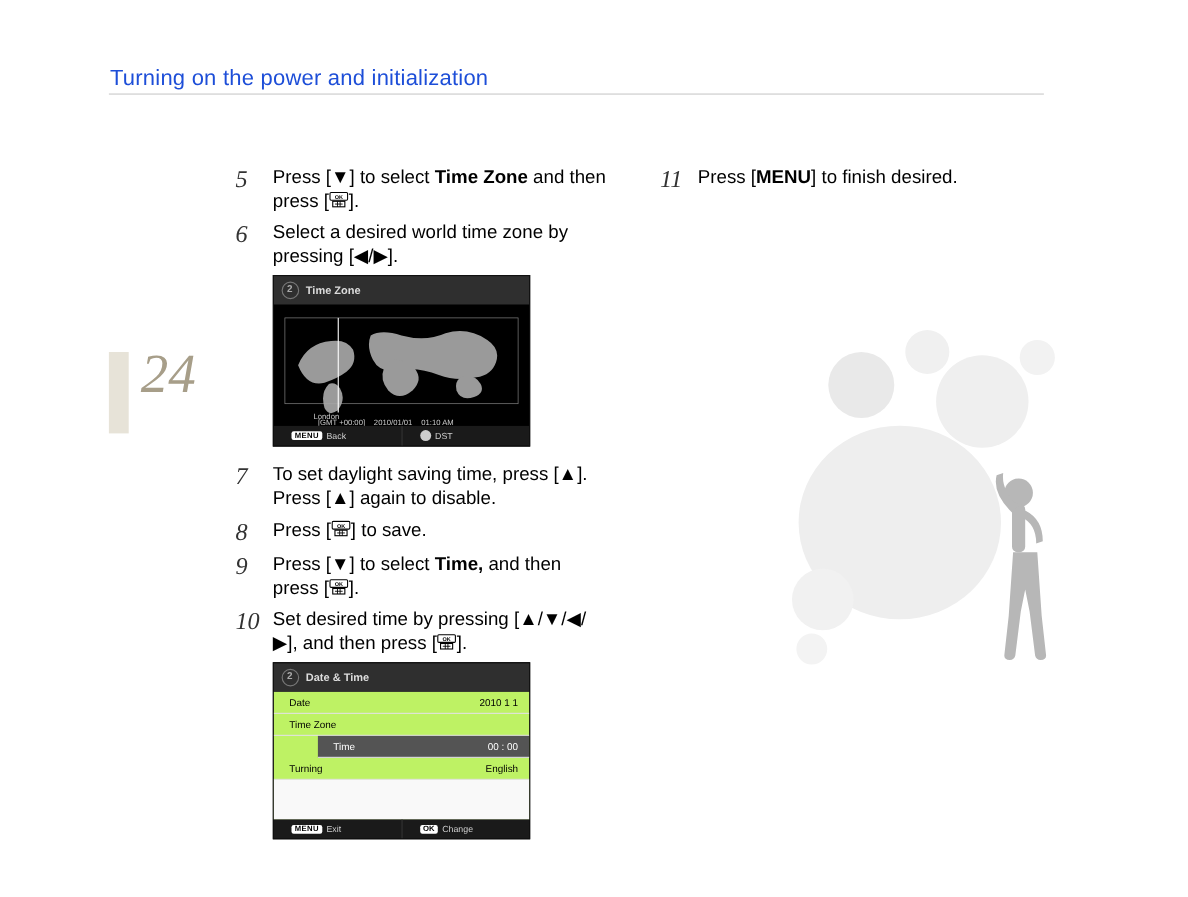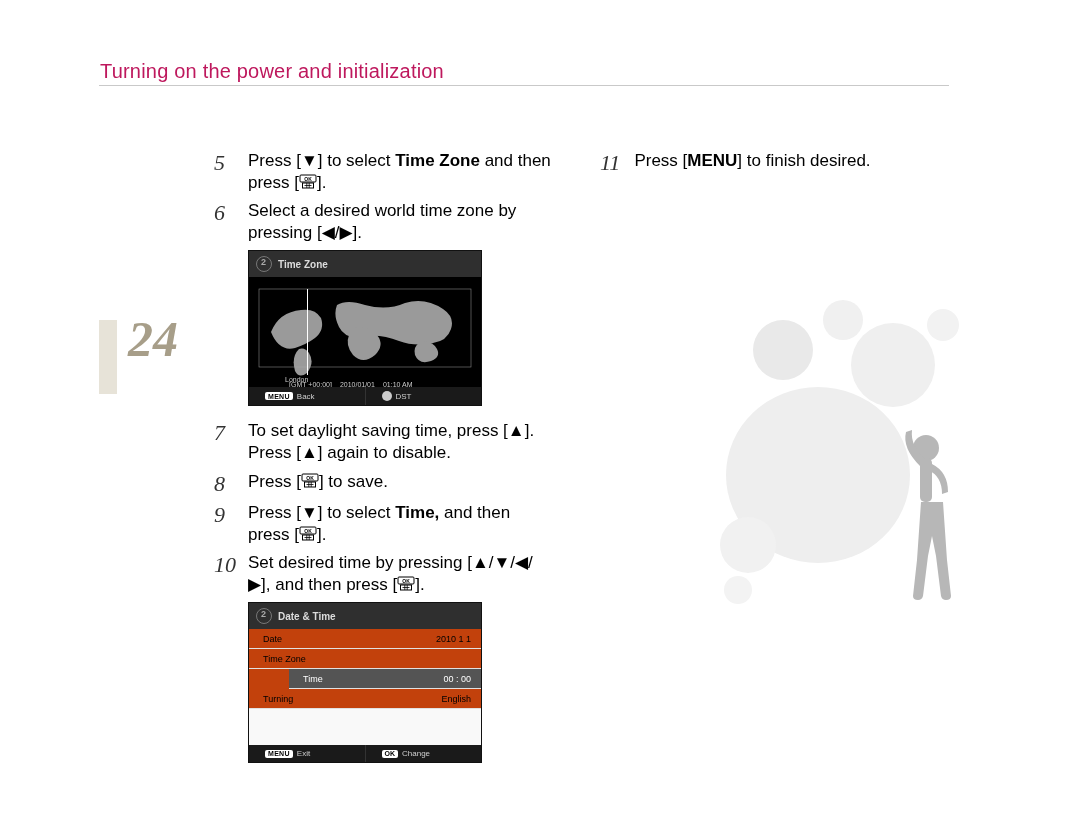--- a/index.html
+++ b/index.html
@@ -18,37 +18,37 @@
     position: absolute;
     left: 99px; top: 85px;
     width: 850px;
     border-top: 1px solid #c9c9c9;
   }
   .header-title {
     position: absolute;
     left: 100px; top: 60px;
     font-size: 20px;
     font-weight: 300;
-    color: #be185d;
+    color: #1d4ed8;
     letter-spacing: 0.2px;
   }
   .side-tab {
     position: absolute;
     left: 99px; top: 320px;
     width: 18px; height: 74px;
     background: #e7e3d8;
   }
   .page-number {
     position: absolute;
     left: 128px; top: 310px;
     font-family: Georgia, "Times New Roman", serif;
     font-style: italic;
     font-size: 50px;
     color: #a79e89;
-    font-weight: 700;
+    font-weight: 400;
   }
   .content {
     position: absolute;
     left: 214px; top: 150px;
     width: 740px;
     display: flex;
     gap: 48px;
   }
   .col { width: 338px; }
   .step {
@@ -148,21 +148,21 @@
     padding: 0.5px 3px; border-radius: 2px;
   }
   .dst-icon {
     width: 10px; height: 10px;
     display: inline-block;
     background: #ccc; border-radius: 50%;
   }
 
   
   .lcd-list {
-    background: #c2410c;
+    background: #bef264;
     color: #000;
   }
   .lcd-list .row {
     display: flex; justify-content: space-between;
     font-size: 9px;
     padding: 5px 10px 4px 14px;
     border-bottom: 1px solid #e1e1e1;
   }
   .lcd-list .row.sel {
     background: #545454; color: #fff; margin-left: 40px;

